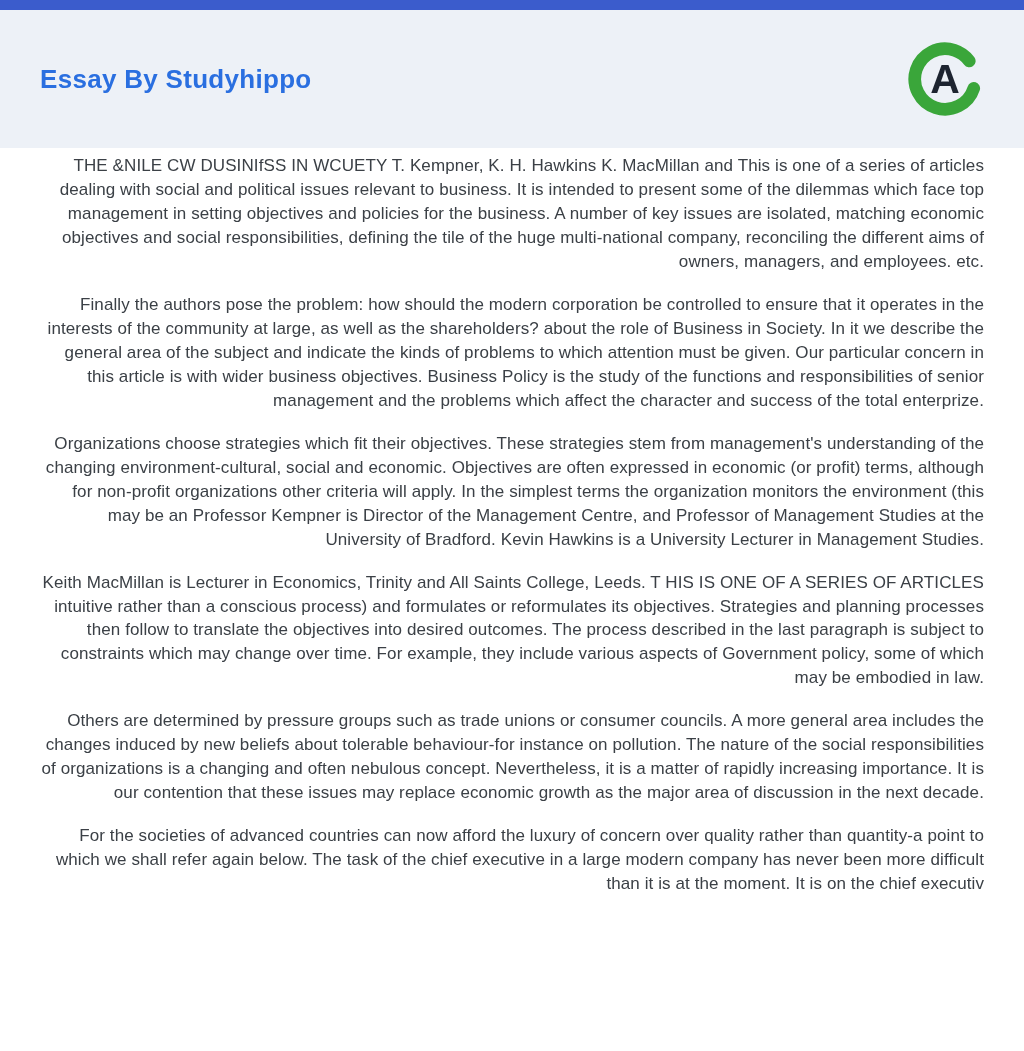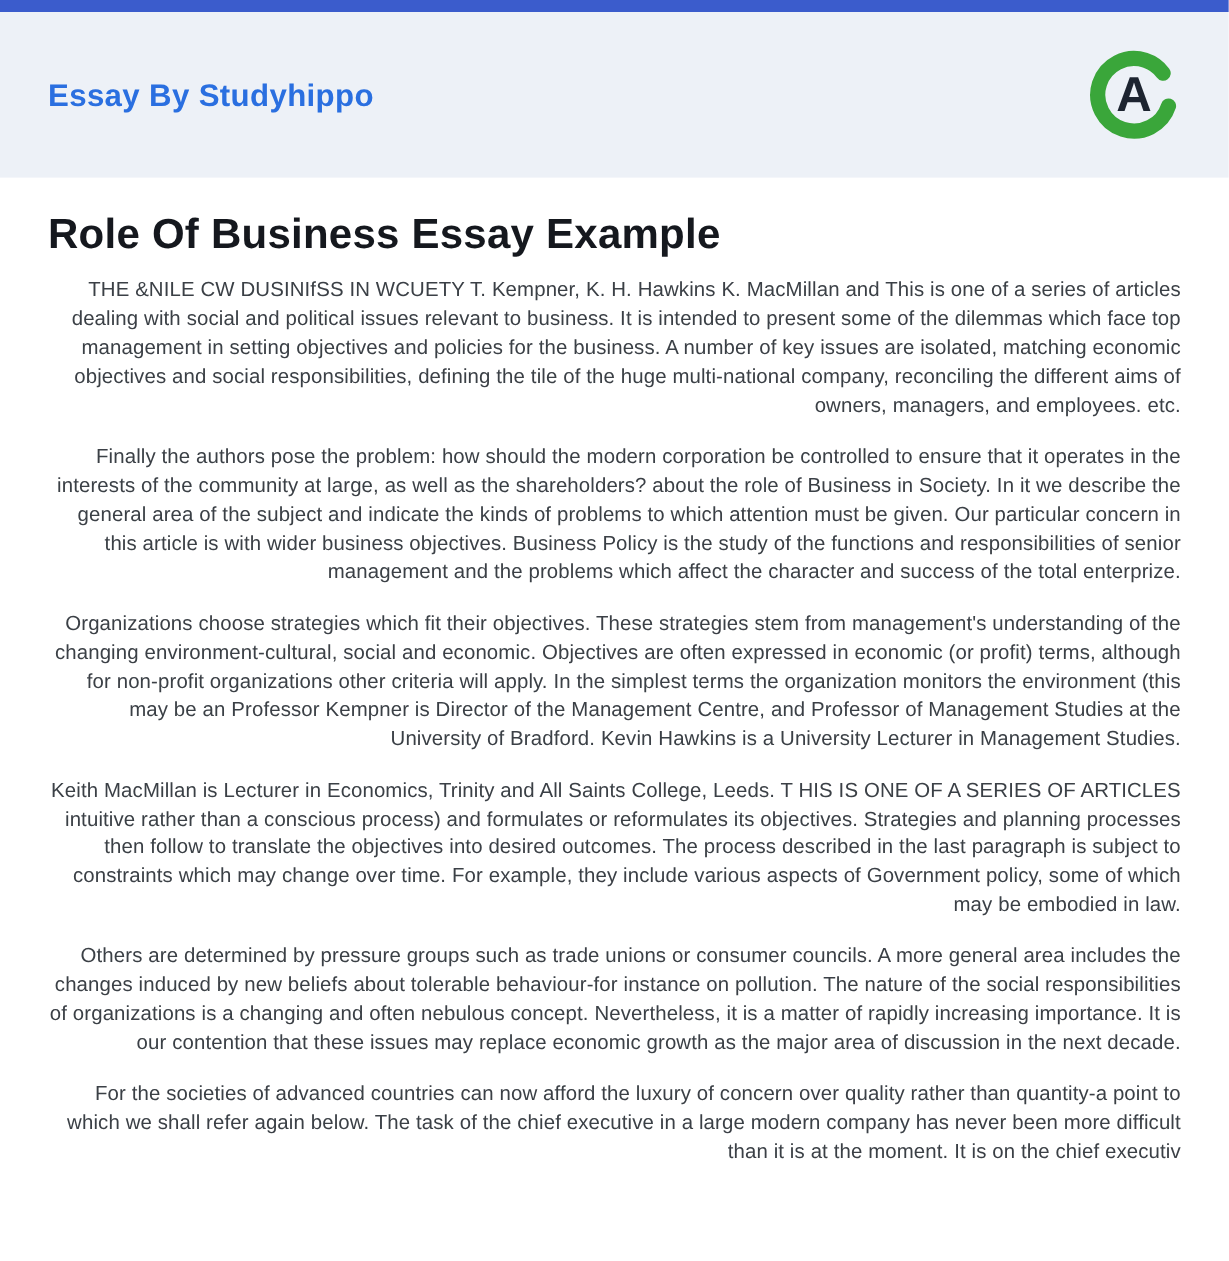--- a/index.html
+++ b/index.html
@@ -84,21 +84,20 @@
     <svg width="78" height="78" viewBox="0 0 80 80">
       <g transform="rotate(18 40 40)">
         <circle cx="40" cy="40" r="31" fill="none" stroke="#3aa63a" stroke-width="13" stroke-dasharray="165 30" stroke-linecap="round"></circle>
       </g>
       <text x="40" y="54" text-anchor="middle" font-family="Liberation Sans, sans-serif" font-size="42" font-weight="bold" fill="#1d2430">A</text>
     </svg>
   </div>
 </header>
 
 <main class="article">
-  <h1 class="article-title">Role Of Business Essay Example</h1>
 
   <p>THE &amp;NILE CW DUSINIfSS IN WCUETY T. Kempner, K. H. Hawkins K. MacMillan and This is one of a series of articles dealing with social and political issues relevant to business. It is intended to present some of the dilemmas which face top management in setting objectives and policies for the business. A number of key issues are isolated, matching economic objectives and social responsibilities, defining the tile of the huge multi-national company, reconciling the different aims of owners, managers, and employees. etc.</p>
   <p>Finally the authors pose the problem: how should the modern corporation be controlled to ensure that it operates in the interests of the community at large, as well as the shareholders? about the role of Business in Society. In it we describe the general area of the subject and indicate the kinds of problems to which attention must be given. Our particular concern in this article is with wider business objectives. Business Policy is the study of the functions and responsibilities of senior management and the problems which affect the character and success of the total enterprize.</p>
   <p>Organizations choose strategies which fit their objectives. These strategies stem from management's understanding of the changing environment-cultural, social and economic. Objectives are often expressed in economic (or profit) terms, although for non-profit organizations other criteria will apply. In the simplest terms the organization monitors the environment (this may be an Professor Kempner is Director of the Management Centre, and Professor of Management Studies at the University of Bradford. Kevin Hawkins is a University Lecturer in Management Studies.</p>
   <p>Keith MacMillan is Lecturer in Economics, Trinity and All Saints College, Leeds. T HIS IS ONE OF A SERIES OF ARTICLES intuitive rather than a conscious process) and formulates or reformulates its objectives. Strategies and planning processes then follow to translate the objectives into desired outcomes. The process described in the last paragraph is subject to constraints which may change over time. For example, they include various aspects of Government policy, some of which may be embodied in law.</p>
   <p>Others are determined by pressure groups such as trade unions or consumer councils. A more general area includes the changes induced by new beliefs about tolerable behaviour-for instance on pollution. The nature of the social responsibilities of organizations is a changing and often nebulous concept. Nevertheless, it is a matter of rapidly increasing importance. It is our contention that these issues may replace economic growth as the major area of discussion in the next decade.</p>
   <p>For the societies of advanced countries can now afford the luxury of concern over quality rather than quantity-a point to which we shall refer again below. The task of the chief executive in a large modern company has never been more difficult than it is at the moment. It is on the chief executiv</p>
 </main>
 
 </body></html>

